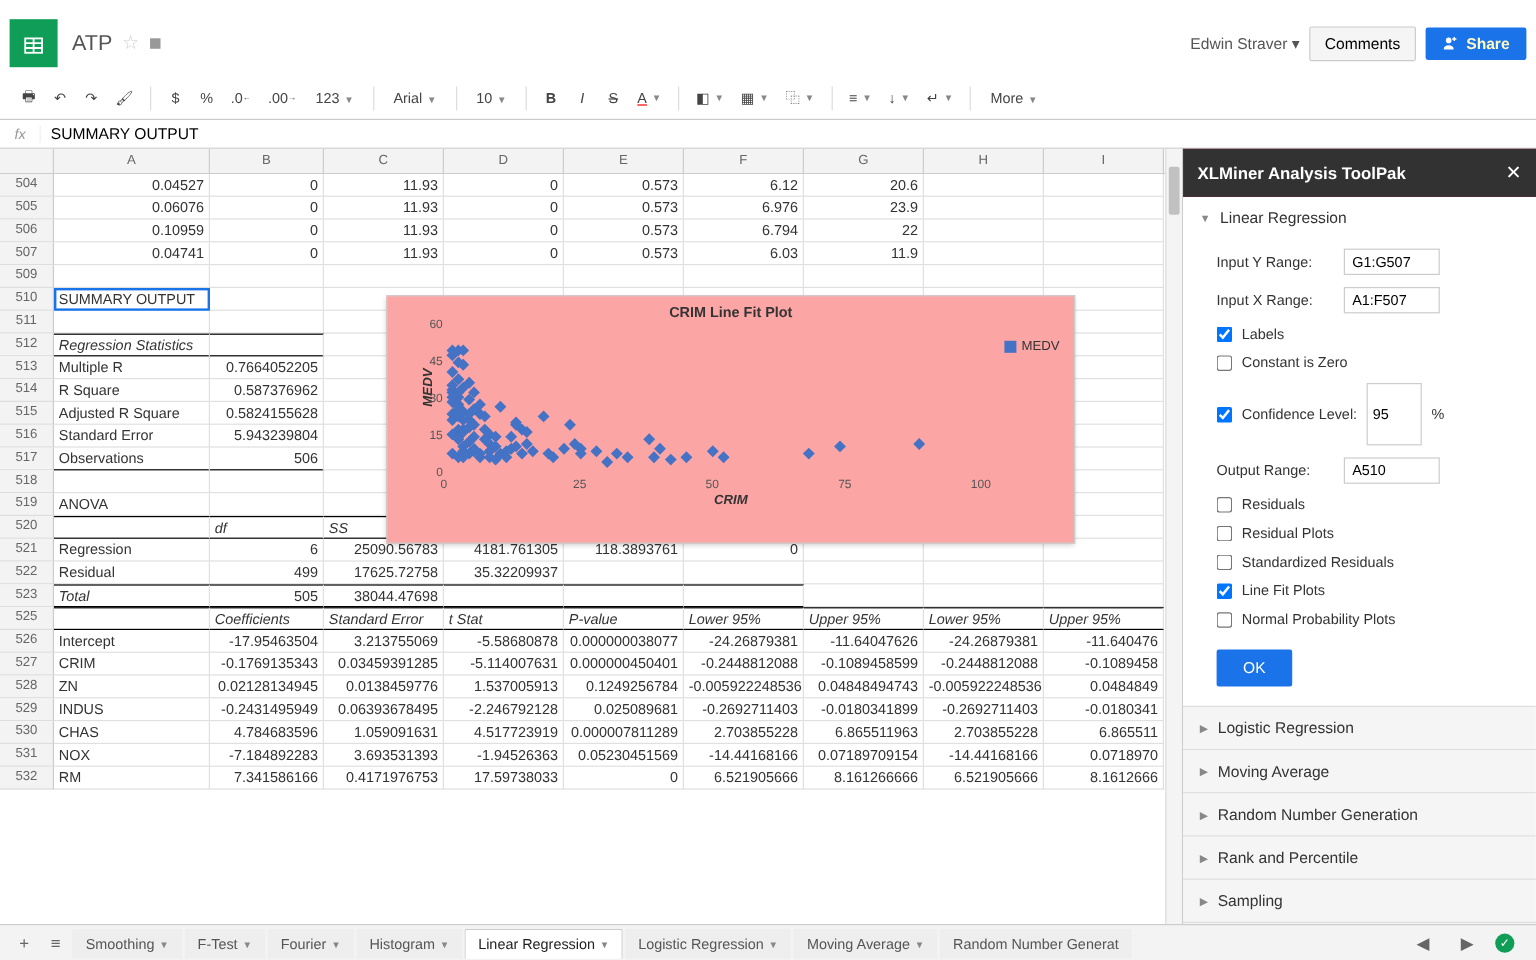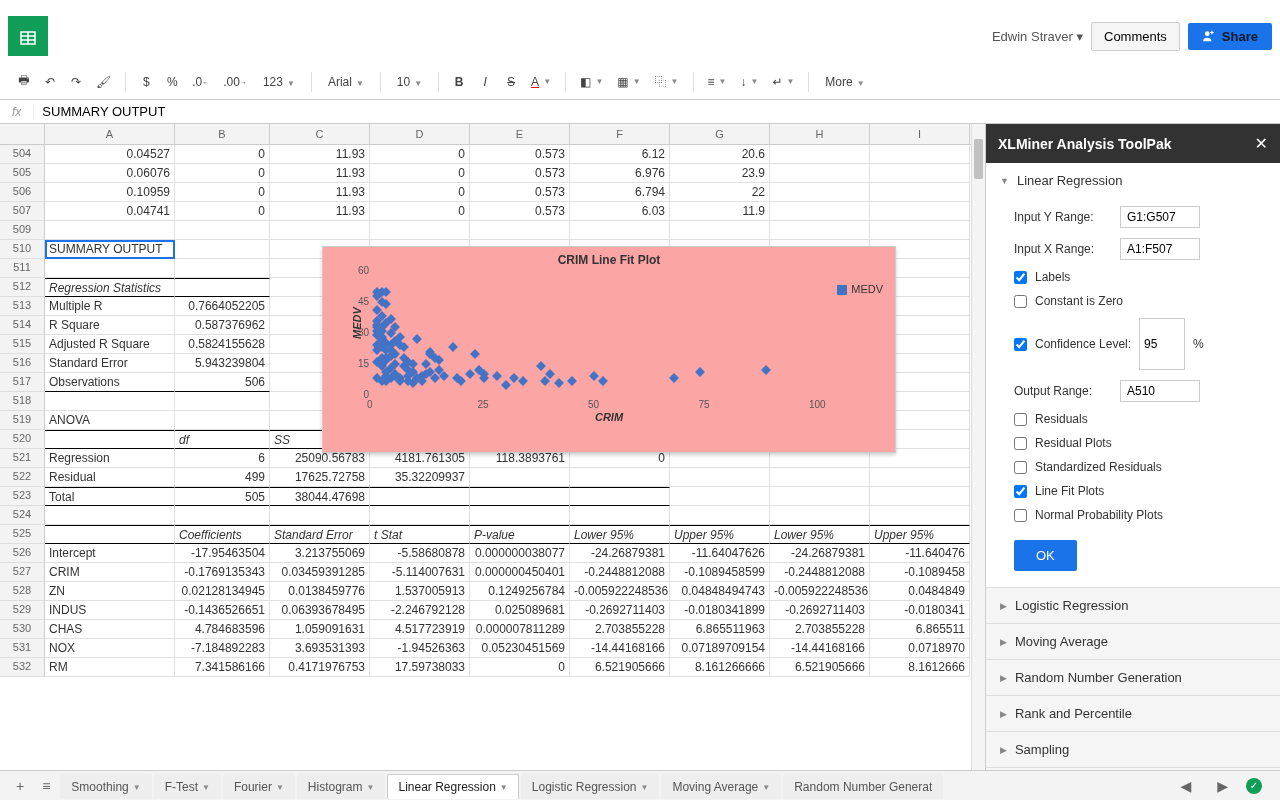--- a/index.html
+++ b/index.html
@@ -13,21 +13,21 @@
   .doc-title-row { display: flex; align-items: center; gap: 8px; }
   .doc-title { font-size: 18px; color: #555; }
   .star-icon { color: #ccc; font-size: 16px; }
   .folder-icon { color: #999; font-size: 18px; }
   .menubar { display: flex; gap: 16px; margin-top: 4px; font-size: 13px; color: #333; }
   .menubar span { cursor: pointer; }
   .save-status { color: #999; margin-left: 12px; }
   .header-right { display: flex; align-items: center; gap: 8px; }
   .user-name { color: #555; font-size: 13px; cursor:pointer;}
   .btn-comments { background: #f5f5f5; border: 1px solid #ccc; padding: 6px 12px; border-radius: 2px; font-size: 13px; cursor: pointer; }
-  .btn-share { background: #1a73e8; color: #0f172a; border: none; padding: 6px 14px; border-radius: 2px; font-size: 13px; font-weight: bold; display: flex; align-items: center; gap: 6px; cursor:pointer;}
+  .btn-share { background: #1a73e8; color: #fef9c3; border: none; padding: 6px 14px; border-radius: 2px; font-size: 13px; font-weight: bold; display: flex; align-items: center; gap: 6px; cursor:pointer;}
   
   
   .toolbar { display: flex; align-items: center; padding: 4px 12px; border-bottom: 1px solid #ccc; gap: 2px; height: 36px; font-size:12px; color:#444;}
   .toolbar .sep { width: 1px; height: 20px; background: #ddd; margin: 0 6px; }
   .tb-btn { padding: 4px 6px; cursor: pointer; display: flex; align-items: center; justify-content: center; min-width: 24px; }
   .tb-text { padding: 4px 8px; cursor: pointer; }
   .fontname { min-width: 50px; }
   .dropdown-arrow { font-size: 8px; margin-left: 4px; color: #888; }
   
   
@@ -111,20 +111,25 @@
   <div class="app-icon">
     <svg width="22" height="28" viewBox="0 0 22 28">
         <rect x="0" y="0" width="22" height="28" fill="#0f9d58"></rect>
         <rect x="4" y="10" width="14" height="12" fill="none" stroke="white" stroke-width="1.5"></rect>
         <line x1="11" y1="10" x2="11" y2="22" stroke="white" stroke-width="1.5"></line>
         <line x1="4" y1="14" x2="18" y2="14" stroke="white" stroke-width="1.5"></line>
         <line x1="4" y1="18" x2="18" y2="18" stroke="white" stroke-width="1.5"></line>
       </svg>
   </div>
   <div class="doc-title-area">
+    <div class="doc-title-row">
+      <span class="doc-title">ATP</span>
+      <span class="star-icon">☆</span>
+      <span class="folder-icon">■</span>
+    </div>
   </div>
   <div class="header-right">
     <span class="user-name"><span>Edwin Straver</span> ▾</span>
     <button class="btn-comments">Comments</button>
     <button class="btn-share">
       <svg width="14" height="14" viewBox="0 0 24 24" fill="white">
           <circle cx="9" cy="8" r="4"></circle>
           <path d="M2 20c0-3 3-5 7-5s7 2 7 5v1H2z"></path>
           <path d="M17 6v-3m0 6v-3m-3 0h6" stroke="white" stroke-width="2" fill="none"></path>
         </svg>
@@ -405,41 +410,29 @@
           <div class="cell cw-C num" style="">17625.72758</div>
           <div class="cell cw-D num" style="">35.32209937</div>
           <div class="cell cw-E " style=""></div>
           <div class="cell cw-F " style=""></div>
           <div class="cell cw-G"></div>
           <div class="cell cw-H"></div>
           <div class="cell cw-I"></div>
         </div>
         <div class="row">
           <div class="row-header">523</div>
-          <div class="cell cw-A " style="border-bottom:1px solid #000;border-top:1px solid #000;">Total</div>
+          <div class="cell cw-A " style="border-bottom:1px solid #000;border-top:1px solid #000;font-style:italic;">Total</div>
           <div class="cell cw-B num" style="border-bottom:1px solid #000;border-top:1px solid #000;">505</div>
           <div class="cell cw-C num" style="border-bottom:1px solid #000;border-top:1px solid #000;">38044.47698</div>
           <div class="cell cw-D " style="border-bottom:1px solid #000;border-top:1px solid #000;"></div>
           <div class="cell cw-E " style="border-bottom:1px solid #000;border-top:1px solid #000;"></div>
           <div class="cell cw-F " style="border-bottom:1px solid #000;border-top:1px solid #000;"></div>
           <div class="cell cw-G"></div>
           <div class="cell cw-H"></div>
           <div class="cell cw-I"></div>
-        </div>
-        <div class="row ">
-          <div class="row-header">524</div>
-          <div class="cell cw-A   "></div>
-          <div class="cell cw-B   "></div>
-          <div class="cell cw-C   "></div>
-          <div class="cell cw-D   "></div>
-          <div class="cell cw-E   "></div>
-          <div class="cell cw-F   "></div>
-          <div class="cell cw-G   "></div>
-          <div class="cell cw-H   "></div>
-          <div class="cell cw-I   "></div>
         </div>
         <div class="row">
           <div class="row-header">525</div>
           <div class="cell cw-A center" style="border-top:1px solid #000;border-bottom:1px solid #000"></div>
           <div class="cell cw-B center" style="border-top:1px solid #000;border-bottom:1px solid #000">Coefficients</div>
           <div class="cell cw-C center" style="border-top:1px solid #000;border-bottom:1px solid #000">Standard Error</div>
           <div class="cell cw-D center" style="border-top:1px solid #000;border-bottom:1px solid #000">t Stat</div>
           <div class="cell cw-E center" style="border-top:1px solid #000;border-bottom:1px solid #000">P-value</div>
           <div class="cell cw-F center" style="border-top:1px solid #000;border-bottom:1px solid #000">Lower 95%</div>
           <div class="cell cw-G center" style="border-top:1px solid #000;border-bottom:1px solid #000">Upper 95%</div>
@@ -478,21 +471,21 @@
           <div class="cell cw-D num">1.537005913</div>
           <div class="cell cw-E num">0.1249256784</div>
           <div class="cell cw-F num">-0.005922248536</div>
           <div class="cell cw-G num">0.04848494743</div>
           <div class="cell cw-H num">-0.005922248536</div>
           <div class="cell cw-I num">0.0484849</div>
         </div>
         <div class="row">
           <div class="row-header">529</div>
           <div class="cell cw-A ">INDUS</div>
-          <div class="cell cw-B num">-0.1436526651</div>
+          <div class="cell cw-B num">-0.2431495949</div>
           <div class="cell cw-C num">0.06393678495</div>
           <div class="cell cw-D num">-2.246792128</div>
           <div class="cell cw-E num">0.025089681</div>
           <div class="cell cw-F num">-0.2692711403</div>
           <div class="cell cw-G num">-0.0180341899</div>
           <div class="cell cw-H num">-0.2692711403</div>
           <div class="cell cw-I num">-0.0180341</div>
         </div>
         <div class="row">
           <div class="row-header">530</div>

